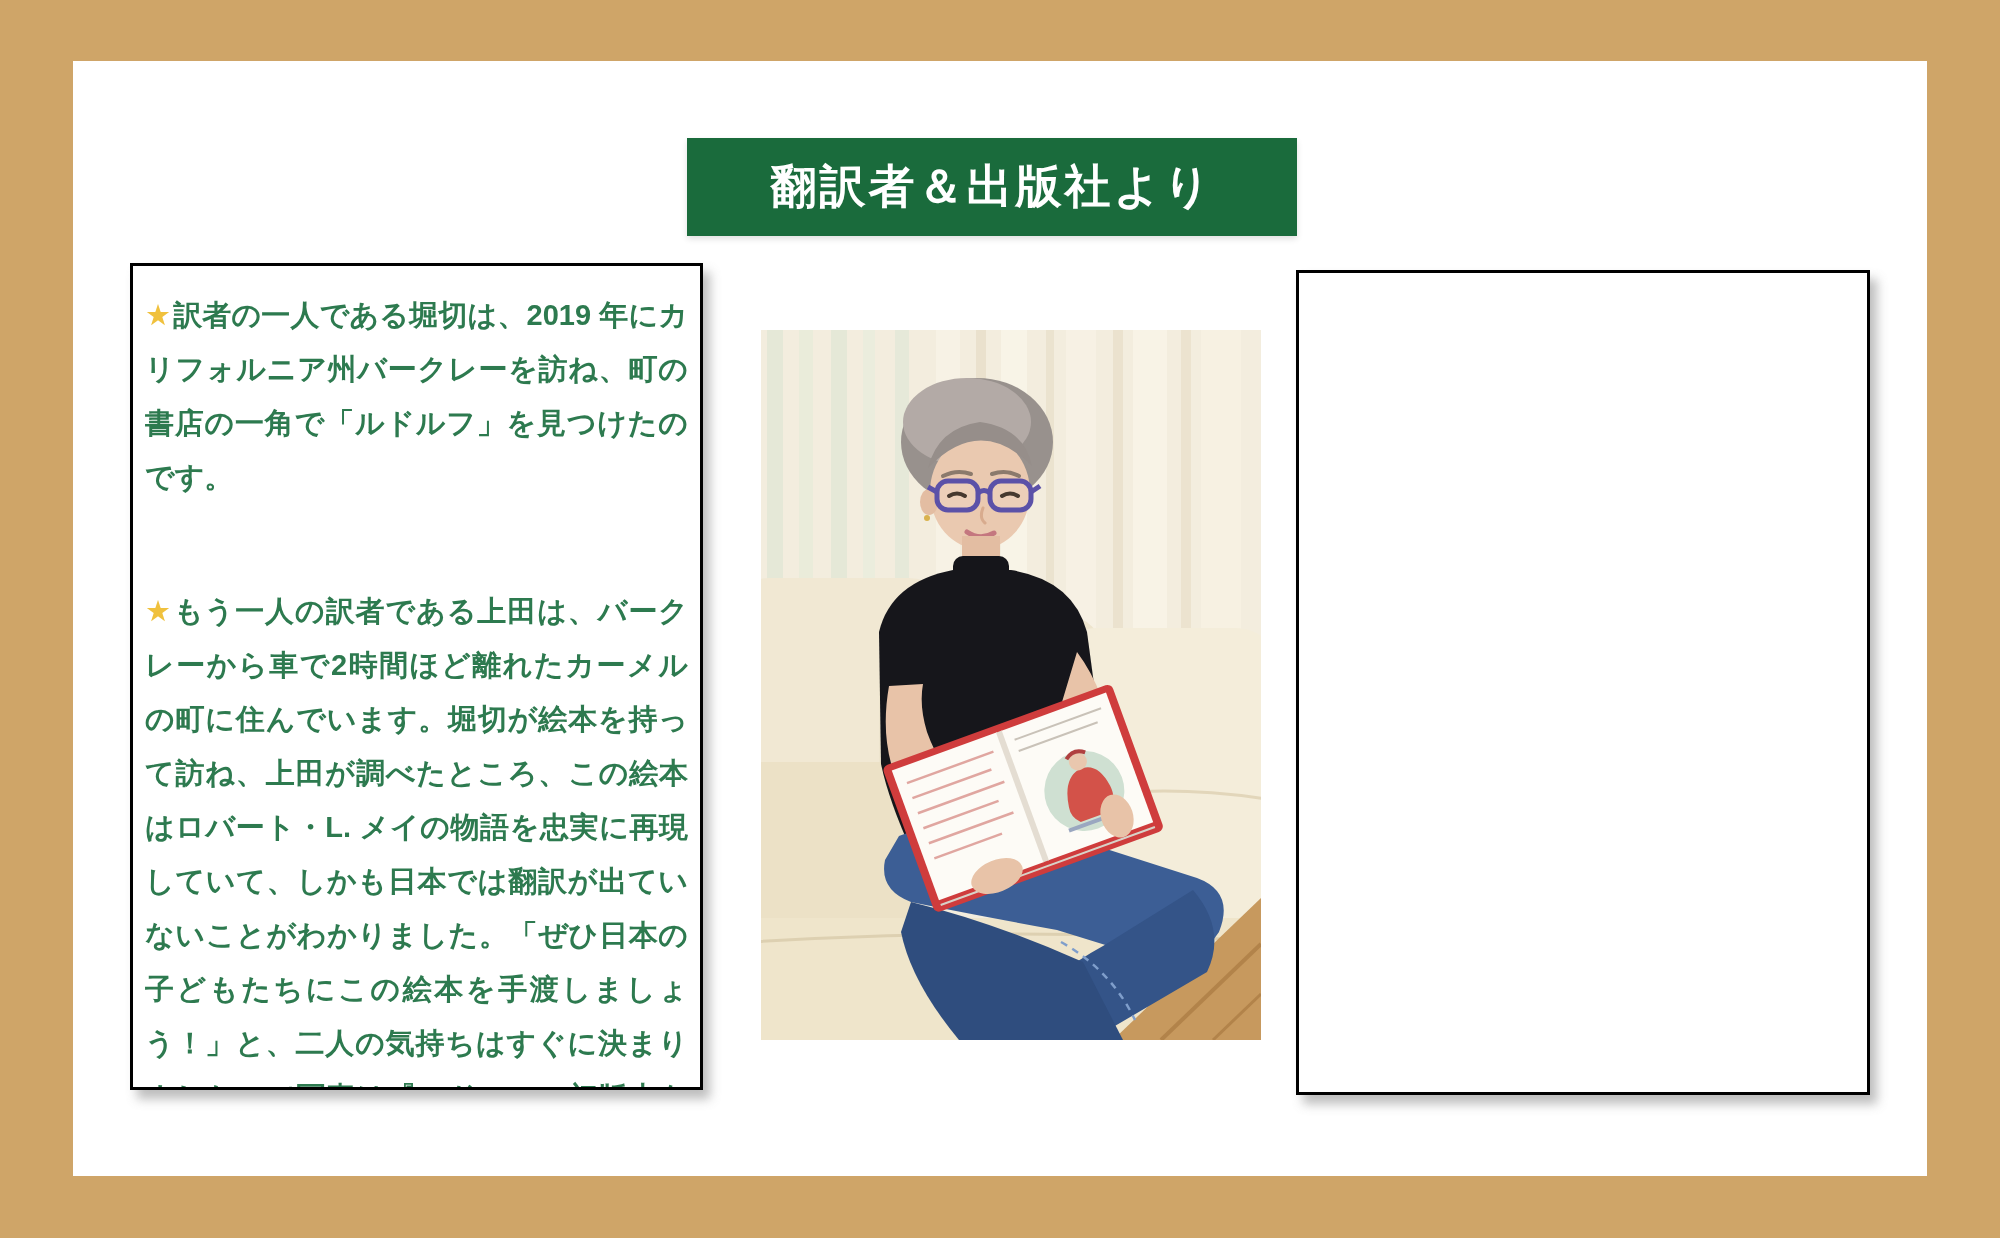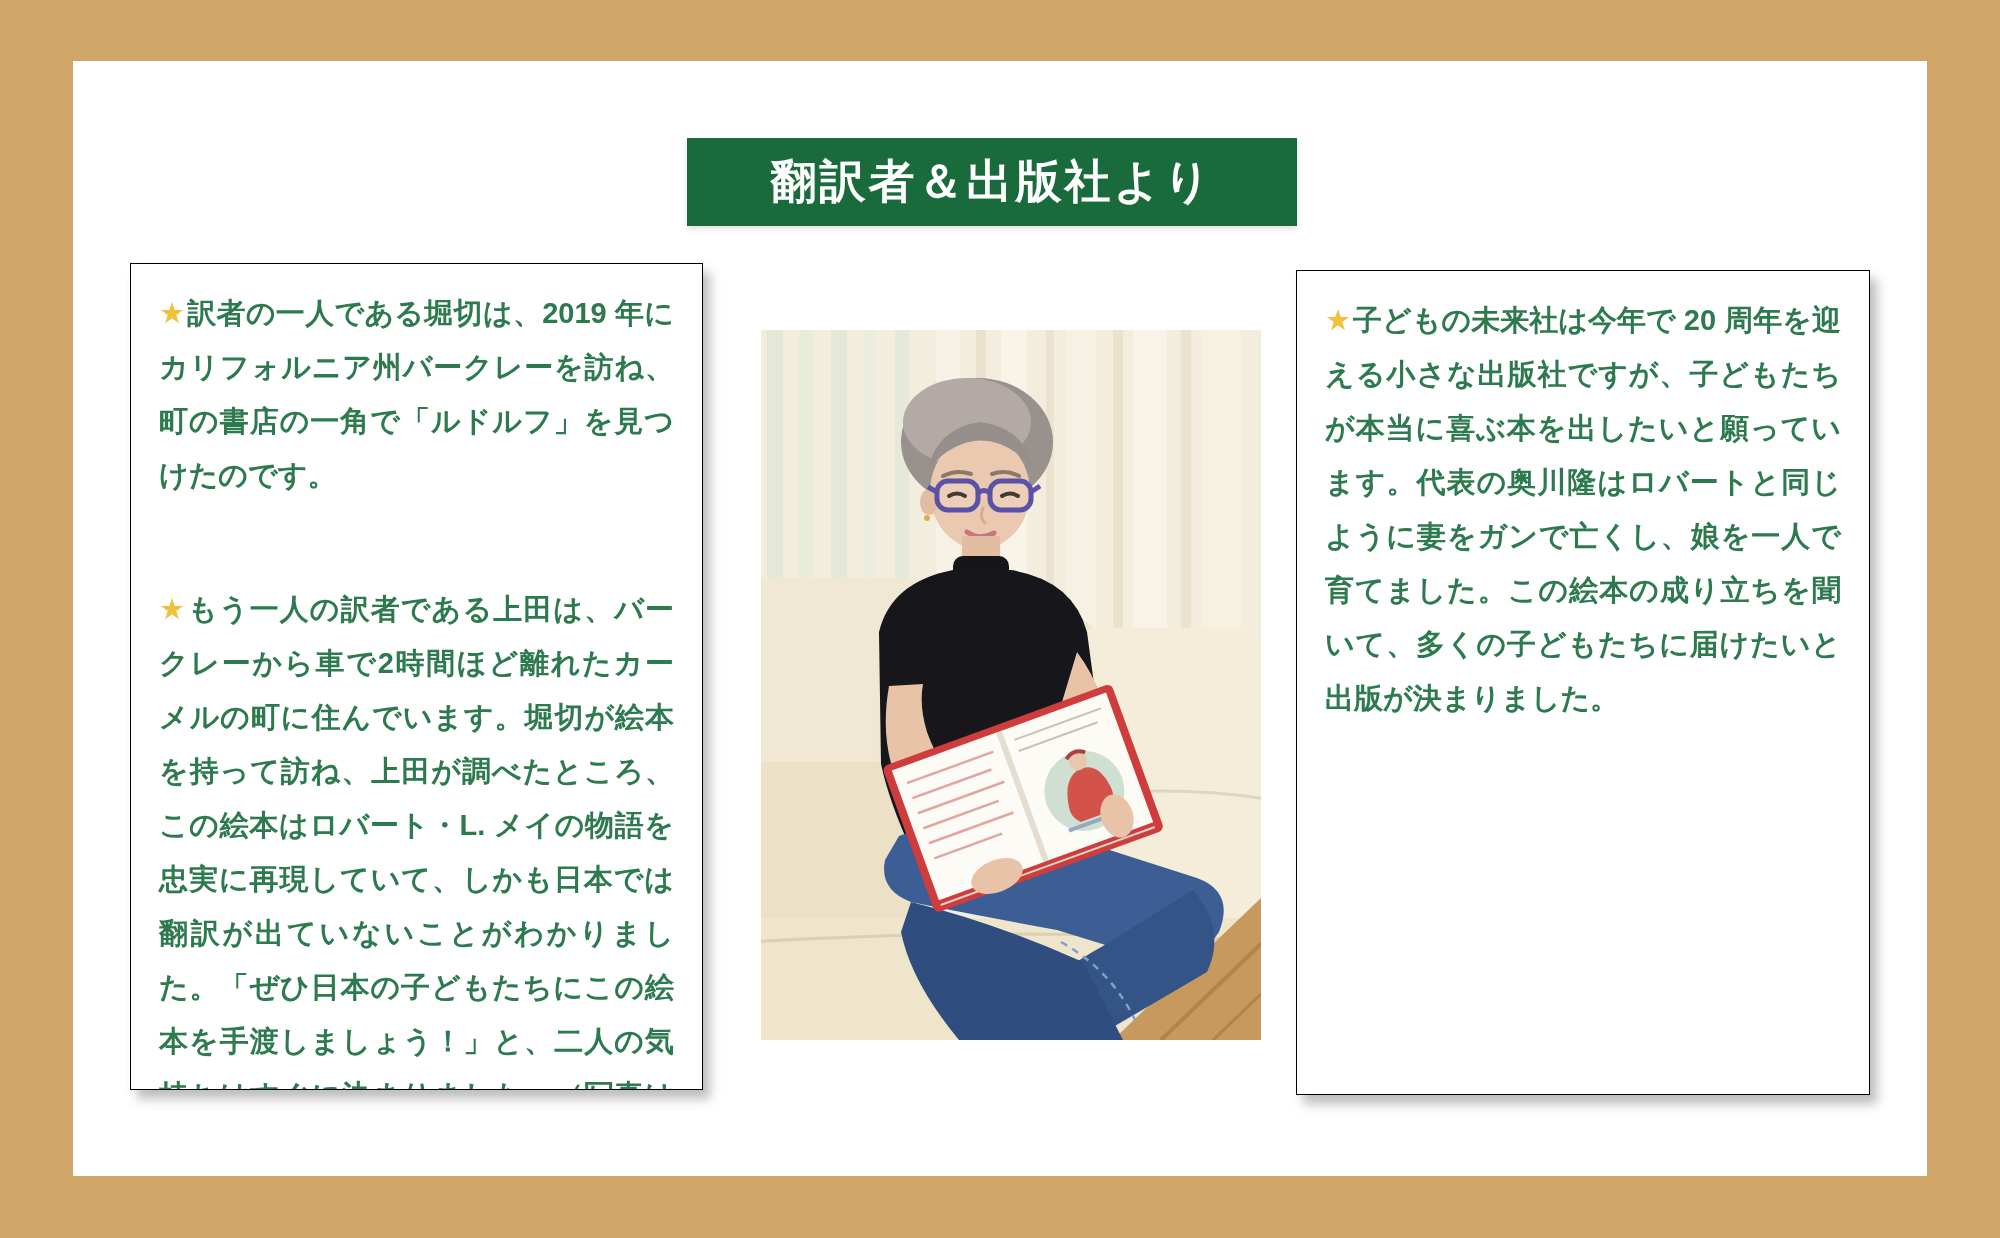--- a/index.html
+++ b/index.html
@@ -7,31 +7,31 @@
     width:2000px;height:1238px;position:relative;
     background:#cfa568;
     font-family:"Liberation Sans","DejaVu Sans",sans-serif;
     -webkit-font-smoothing:antialiased;
   }
   .page{
     position:absolute;left:73px;top:61px;width:1854px;height:1115px;
     background:#ffffff;
   }
   .banner{
-    position:absolute;left:614px;top:77px;width:610px;height:88px;
+    position:absolute;left:614px;top:77px;width:610px;height:98px;
     background:#1a6b3c;color:#ffffff;
     display:flex;align-items:center;justify-content:center;
     font-size:46px;font-weight:700;letter-spacing:3px;
     box-shadow:0 3px 6px rgba(0,0,0,0.12);
   }
   .card{
     position:absolute;background:#ffffff;
-    border:1px solid #000000;
+    border:3px solid #000000;
     box-shadow:7px 9px 10px rgba(110,110,110,0.45);
-    padding:22px 28px;box-sizing:border-box;overflow:hidden;
+    padding:22px 12px;box-sizing:border-box;overflow:hidden;
   }
   .card.left{left:57px;top:202px;width:573px;height:827px;}
   .card.right{left:1223px;top:209px;width:574px;height:825px;}
   .card p{
     margin:0;color:#2d7a4f;font-weight:700;
     font-size:29px;line-height:54px;
     text-align:justify;
   }
   .card.left p + p{margin-top:80px;}
   .card.right p + p{margin-top:60px;}
@@ -156,16 +156,15 @@
         <line x1="292" y1="514" x2="352" y2="514" stroke="#9aa7c0" stroke-width="4"></line>
         <line x1="146" y1="540" x2="374" y2="540" stroke="#d8d2c8" stroke-width="2"></line>
       </g>
 
       <ellipse cx="236" cy="546" rx="27" ry="16" fill="#e8c3a8" transform="rotate(-22 236 546)"></ellipse>
       <ellipse cx="356" cy="486" rx="16" ry="22" fill="#e8c3a8" transform="rotate(-18 356 486)"></ellipse>
     </svg>
   </figure>
 
   <section class="card right">
-    <p><span class="star">★</span><span>子どもの未来社は今年で 20 周年を迎える小さな出版社ですが、子どもたちが本当に喜ぶ本を出したいと願っています。代表の奥川隆はロバートと同じように妻をガンで亡くし、娘を一人で育てました。この絵本の成り立ちを聞いて、多くの子どもたちに届けたいと出版が決まりました。</span></p>
   </section>
 
 </div>
 
 </body></html>

